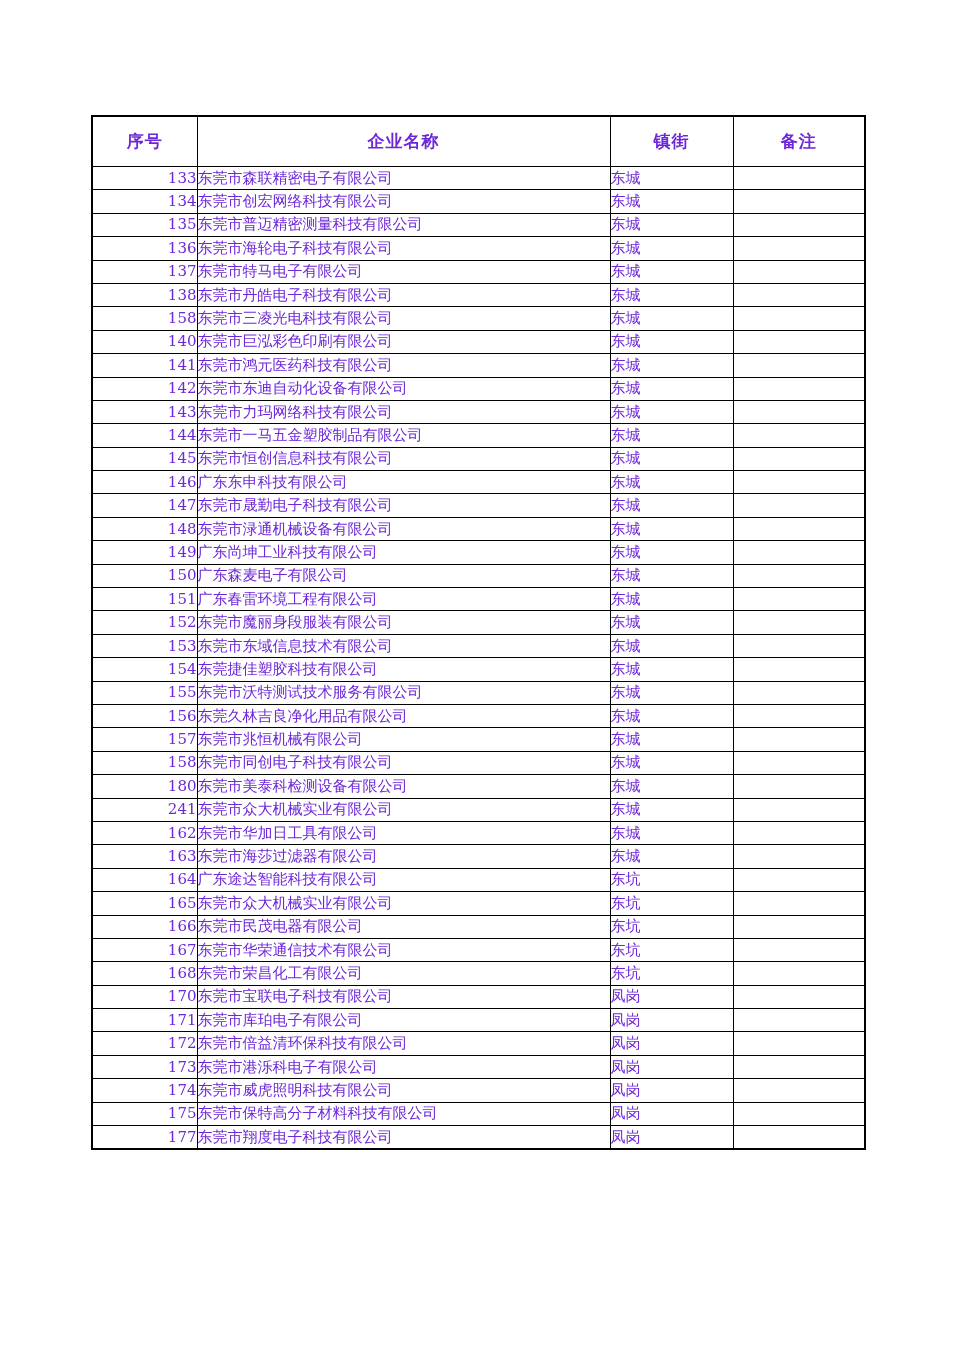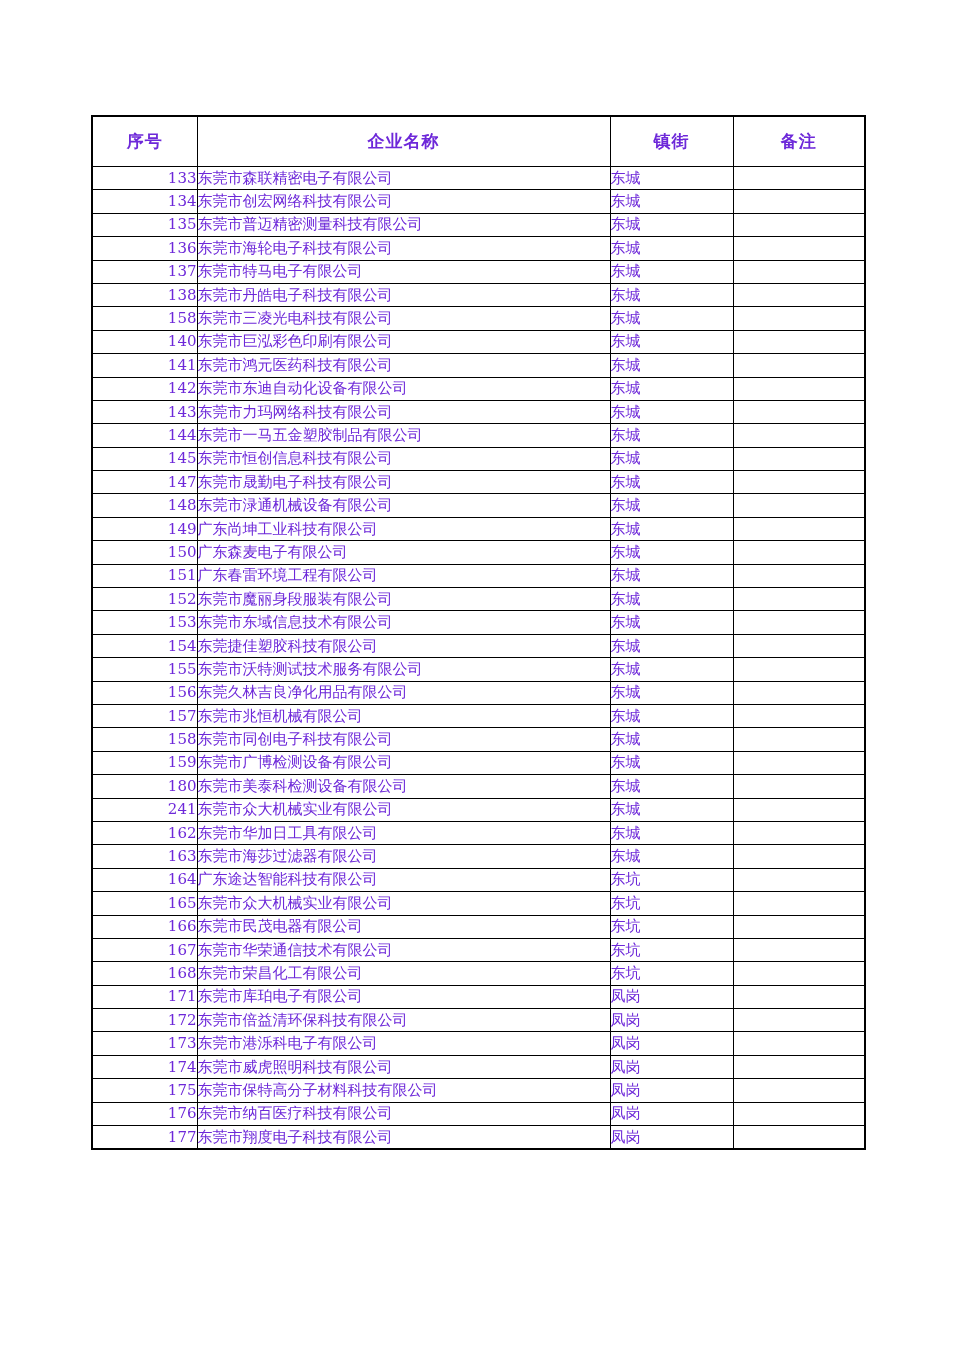--- a/index.html
+++ b/index.html
@@ -168,20 +168,26 @@
     <td class="cell-remark"></td>
   </tr>
 
   <tr>
     <td class="cell-index">145</td>
     <td class="cell-name">东莞市恒创信息科技有限公司</td>
     <td class="cell-town">东城</td>
     <td class="cell-remark"></td>
   </tr>
 
+  <tr>
+    <td class="cell-index">146</td>
+    <td class="cell-name">广东东申科技有限公司</td>
+    <td class="cell-town">东城</td>
+    <td class="cell-remark"></td>
+  </tr>
 
   <tr>
     <td class="cell-index">147</td>
     <td class="cell-name">东莞市晟勤电子科技有限公司</td>
     <td class="cell-town">东城</td>
     <td class="cell-remark"></td>
   </tr>
 
   <tr>
     <td class="cell-index">148</td>
@@ -253,26 +259,20 @@
     <td class="cell-remark"></td>
   </tr>
 
   <tr>
     <td class="cell-index">158</td>
     <td class="cell-name">东莞市同创电子科技有限公司</td>
     <td class="cell-town">东城</td>
     <td class="cell-remark"></td>
   </tr>
 
-  <tr>
-    <td class="cell-index">159</td>
-    <td class="cell-name">东莞市广博检测设备有限公司</td>
-    <td class="cell-town">东城</td>
-    <td class="cell-remark"></td>
-  </tr>
 
   <tr>
     <td class="cell-index">180</td>
     <td class="cell-name">东莞市美泰科检测设备有限公司</td>
     <td class="cell-town">东城</td>
     <td class="cell-remark"></td>
   </tr>
 
   <tr>
     <td class="cell-index">241</td>
@@ -324,20 +324,26 @@
   </tr>
 
   <tr>
     <td class="cell-index">168</td>
     <td class="cell-name">东莞市荣昌化工有限公司</td>
     <td class="cell-town">东坑</td>
     <td class="cell-remark"></td>
   </tr>
 
 
+  <tr>
+    <td class="cell-index">170</td>
+    <td class="cell-name">东莞市宝联电子科技有限公司</td>
+    <td class="cell-town">凤岗</td>
+    <td class="cell-remark"></td>
+  </tr>
 
   <tr>
     <td class="cell-index">171</td>
     <td class="cell-name">东莞市库珀电子有限公司</td>
     <td class="cell-town">凤岗</td>
     <td class="cell-remark"></td>
   </tr>
 
   <tr>
     <td class="cell-index">172</td>
@@ -360,26 +366,20 @@
     <td class="cell-remark"></td>
   </tr>
 
   <tr>
     <td class="cell-index">175</td>
     <td class="cell-name">东莞市保特高分子材料科技有限公司</td>
     <td class="cell-town">凤岗</td>
     <td class="cell-remark"></td>
   </tr>
 
-  <tr>
-    <td class="cell-index">176</td>
-    <td class="cell-name">东莞市纳百医疗科技有限公司</td>
-    <td class="cell-town">凤岗</td>
-    <td class="cell-remark"></td>
-  </tr>
 
   <tr>
     <td class="cell-index">177</td>
     <td class="cell-name">东莞市翔度电子科技有限公司</td>
     <td class="cell-town">凤岗</td>
     <td class="cell-remark"></td>
   </tr>
 </tbody>
   </table>
 </div>

